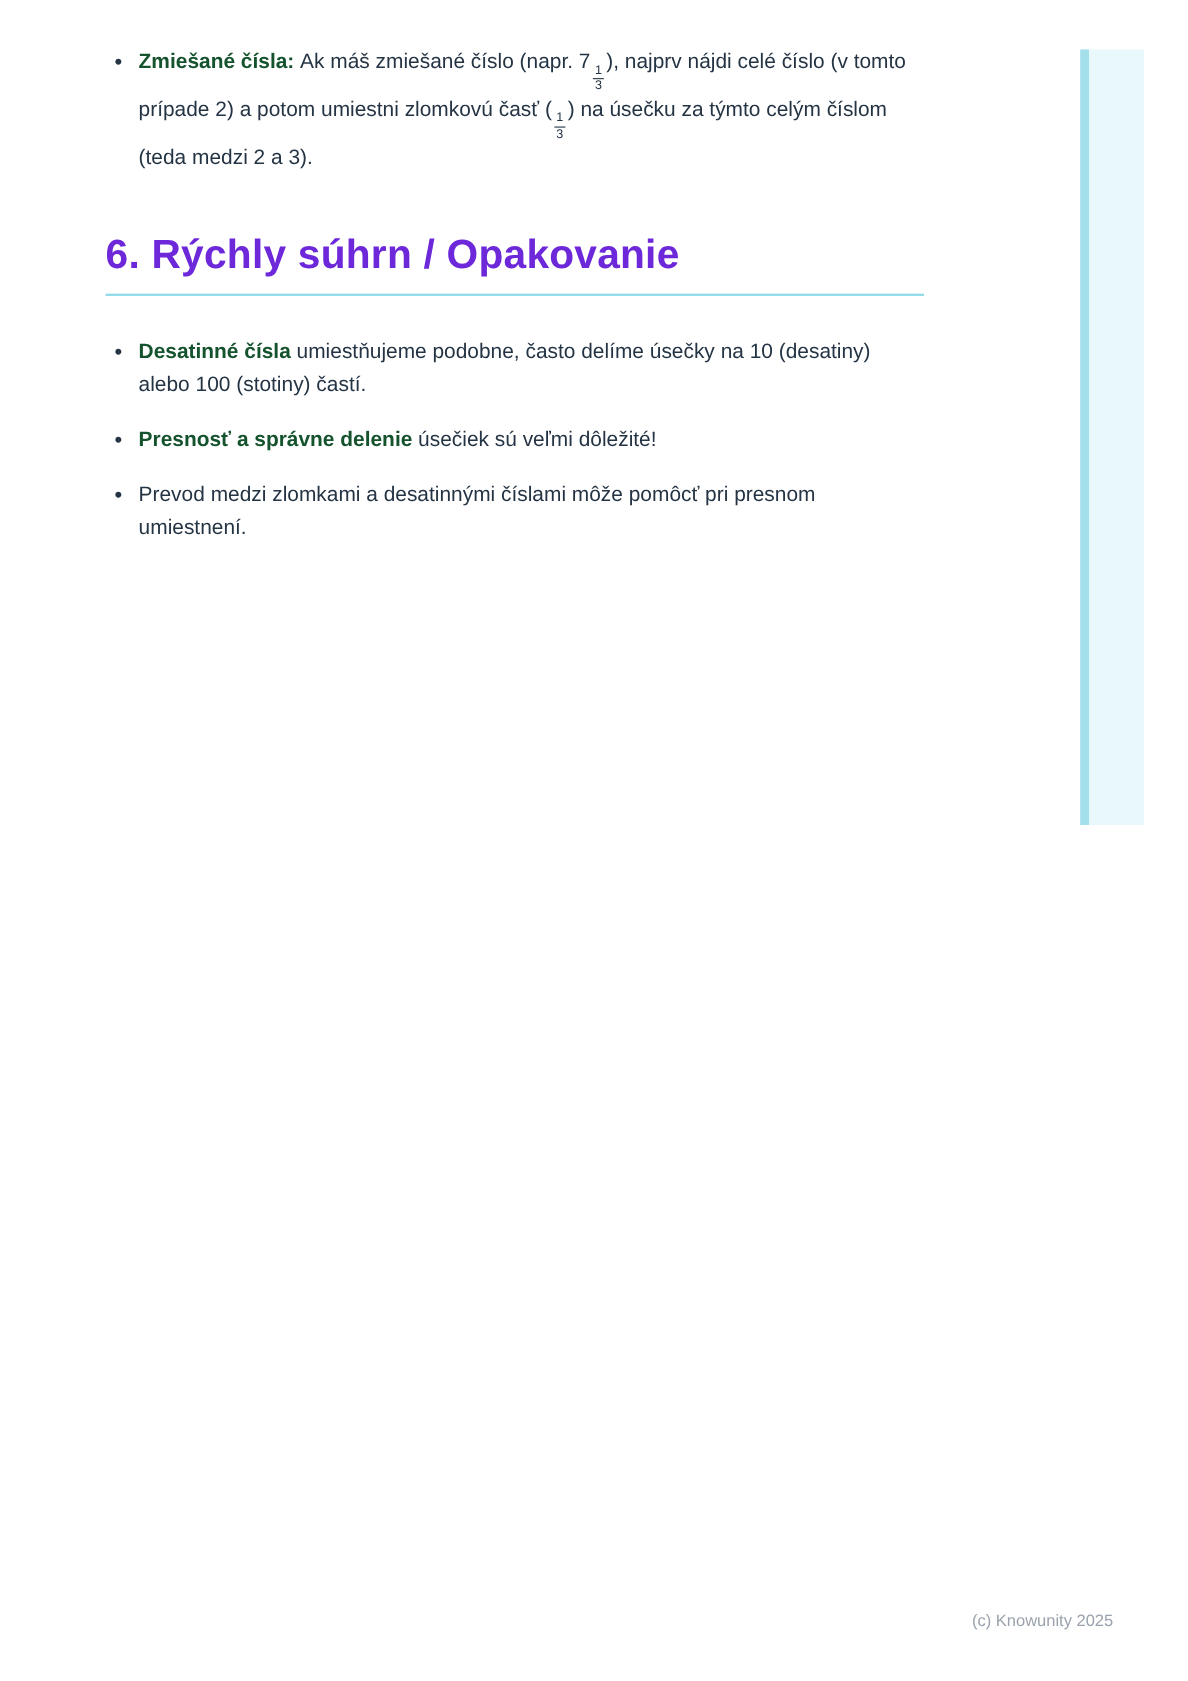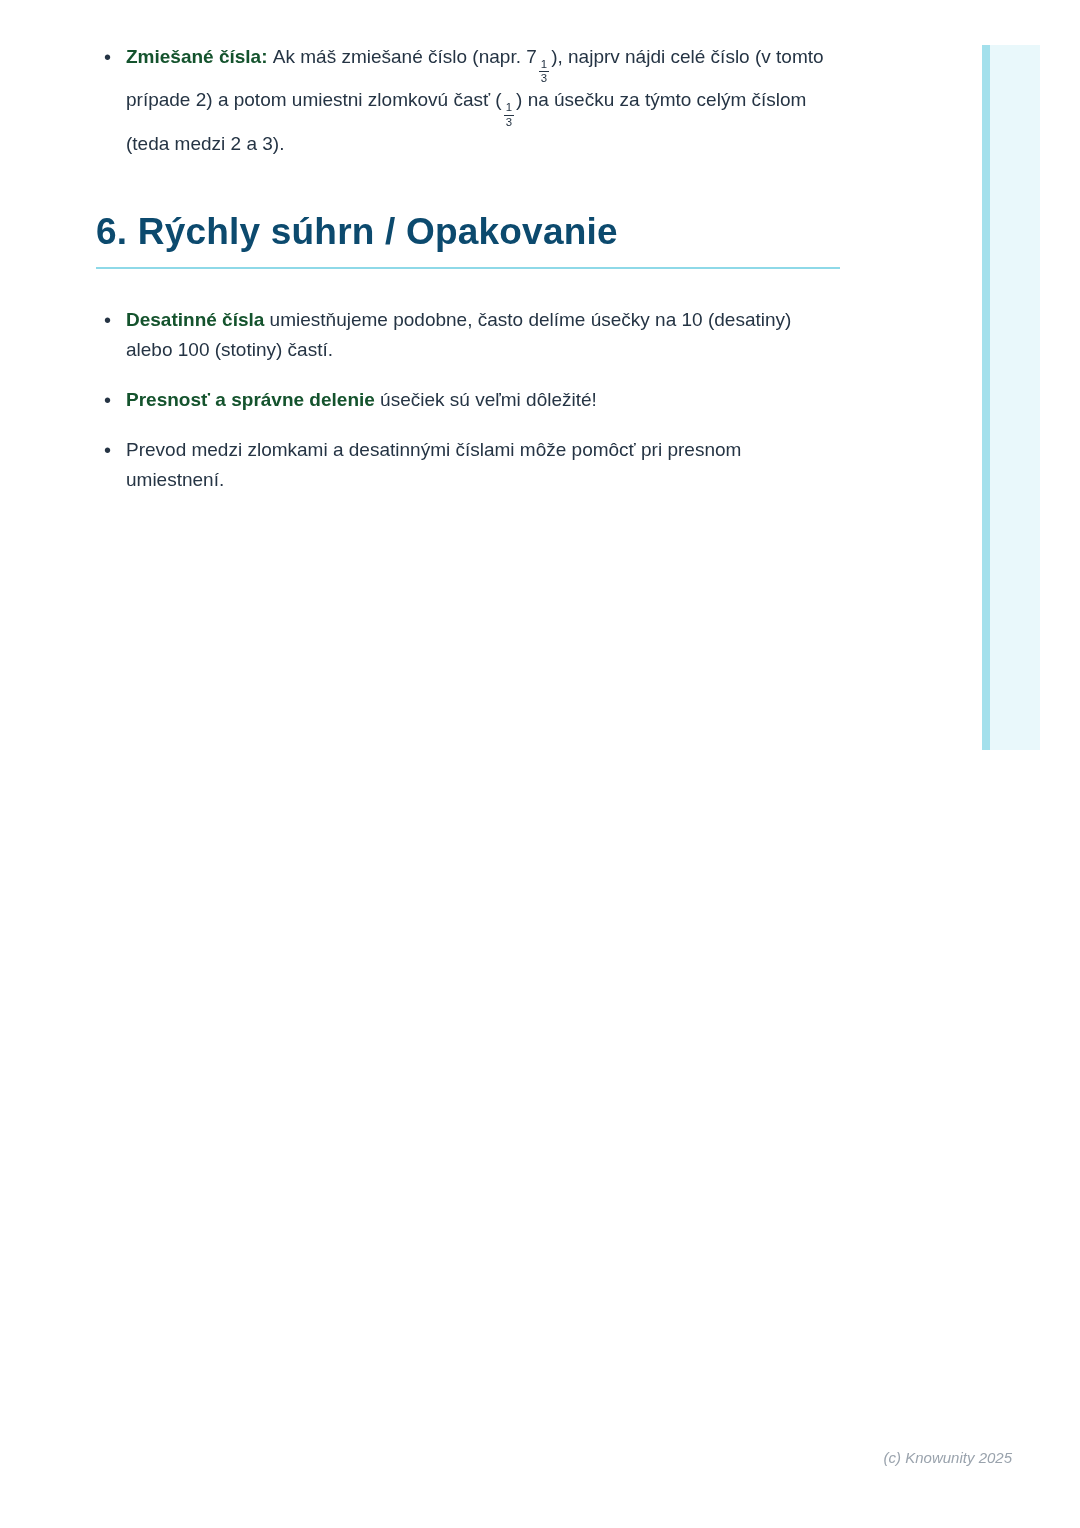--- a/index.html
+++ b/index.html
@@ -58,37 +58,36 @@
     line-height:1.15;
     margin:0 2px;
   }
   .frac .num { border-bottom:1.2px solid currentColor; padding:0 2px; }
   .frac .den { padding:0 2px; }
 
   h2.section-title {
     margin:52px 0 14px 0;
     font-size:37px;
     font-weight:700;
-    color:#0c4a6e;
+    color:#6d28d9;
     letter-spacing:0.2px;
   }
   .divider {
     height:2px;
     background:#8ed9e8;
     border:none;
     margin:0 0 36px 0;
     width:100%;
   }
 
   .footer {
     position:absolute;
-    right:68px; bottom:62px;
+    right:68px; bottom:46px;
     font-size:15px;
     color:#9aa3ad;
-    font-style:italic;
   }
 </style>
 </head>
 <body>
 
 <div class="page">
 
   <div class="side-band"></div>
 
   <div class="content">

